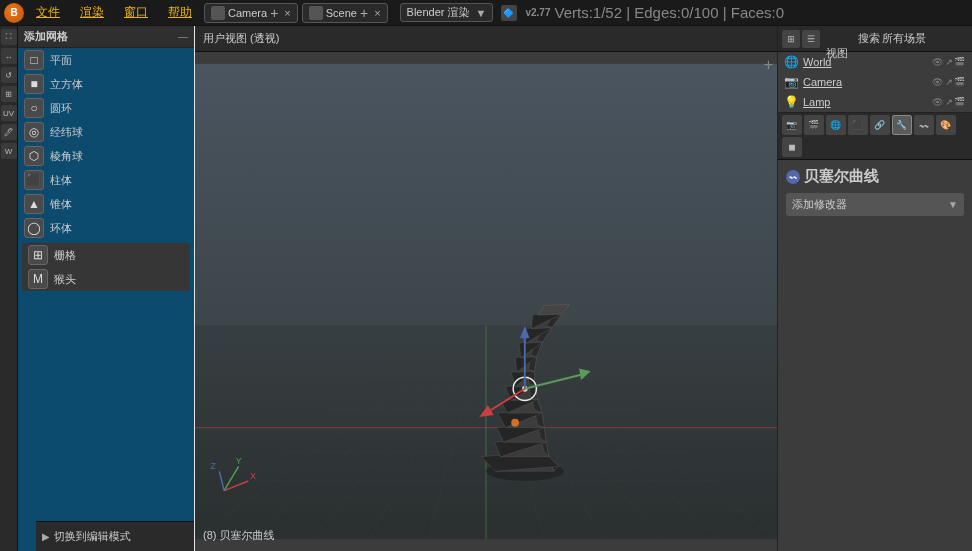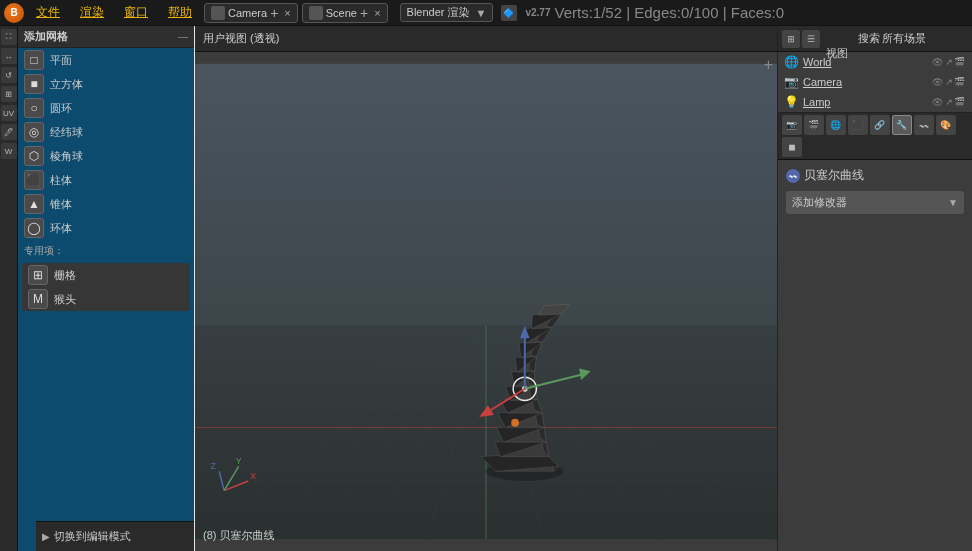--- a/index.html
+++ b/index.html
@@ -64,21 +64,21 @@
     
     #properties-header { display: flex; align-items: center; padding: 2px 4px; background: #2a2a2a; border-bottom: 1px solid #111; gap: 2px; }
     .prop-icon-row { display: flex; gap: 2px; flex-wrap: wrap; }
     .prop-icon { width: 20px; height: 20px; background: #444; border-radius: 2px; display: flex; align-items: center; justify-content: center; font-size: 9px; cursor: pointer; color: #bbb; }
     .prop-icon.active { background: #5a5a5a; border: 1px solid #888; }
 
     
     #object-data { padding: 4px; }
     .obj-header { display: flex; align-items: center; gap: 4px; padding: 3px 4px; }
     .obj-icon-circle { width: 14px; height: 14px; border-radius: 50%; background: #5566aa; display: flex; align-items: center; justify-content: center; font-size: 8px; color: #fff; }
-    .obj-name { font-size: 12px; color: #ccc; }
+    .obj-name { font-size: 15px; color: #ccc; font-weight: bold; }
     .add-modifier-btn { margin: 4px; background: #555; border-radius: 3px; padding: 4px 6px; font-size: 11px; color: #ccc; cursor: pointer; text-align: center; display: flex; align-items: center; justify-content: space-between; }
     .btn-arrow { font-size: 10px; color: #aaa; }
 
     
     .viewport-info { position: absolute; top: 8px; left: 8px; font-size: 11px; color: #ccc; }
     .viewport-plus { position: absolute; top: 4px; right: 4px; font-size: 16px; color: #888; cursor: pointer; }
 
     .bottom-label { position: absolute; bottom: 8px; left: 8px; font-size: 11px; color: #ccc; }
 
     
@@ -181,21 +181,20 @@
         </div>
       <span class="mesh-label">锥体</span>
     </div>
     <div class="mesh-item">
       <div class="mesh-icon">
           <span>◯</span>
         </div>
       <span class="mesh-label">环体</span>
     </div>
 
-    <div class="section-label">专用项：</div>
     <div class="special-section">
       <div class="mesh-item">
         <div class="mesh-icon">
             <span>⊞</span>
           </div>
         <span class="mesh-label">栅格</span>
       </div>
       <div class="mesh-item">
         <div class="mesh-icon">
             <span>M</span>

